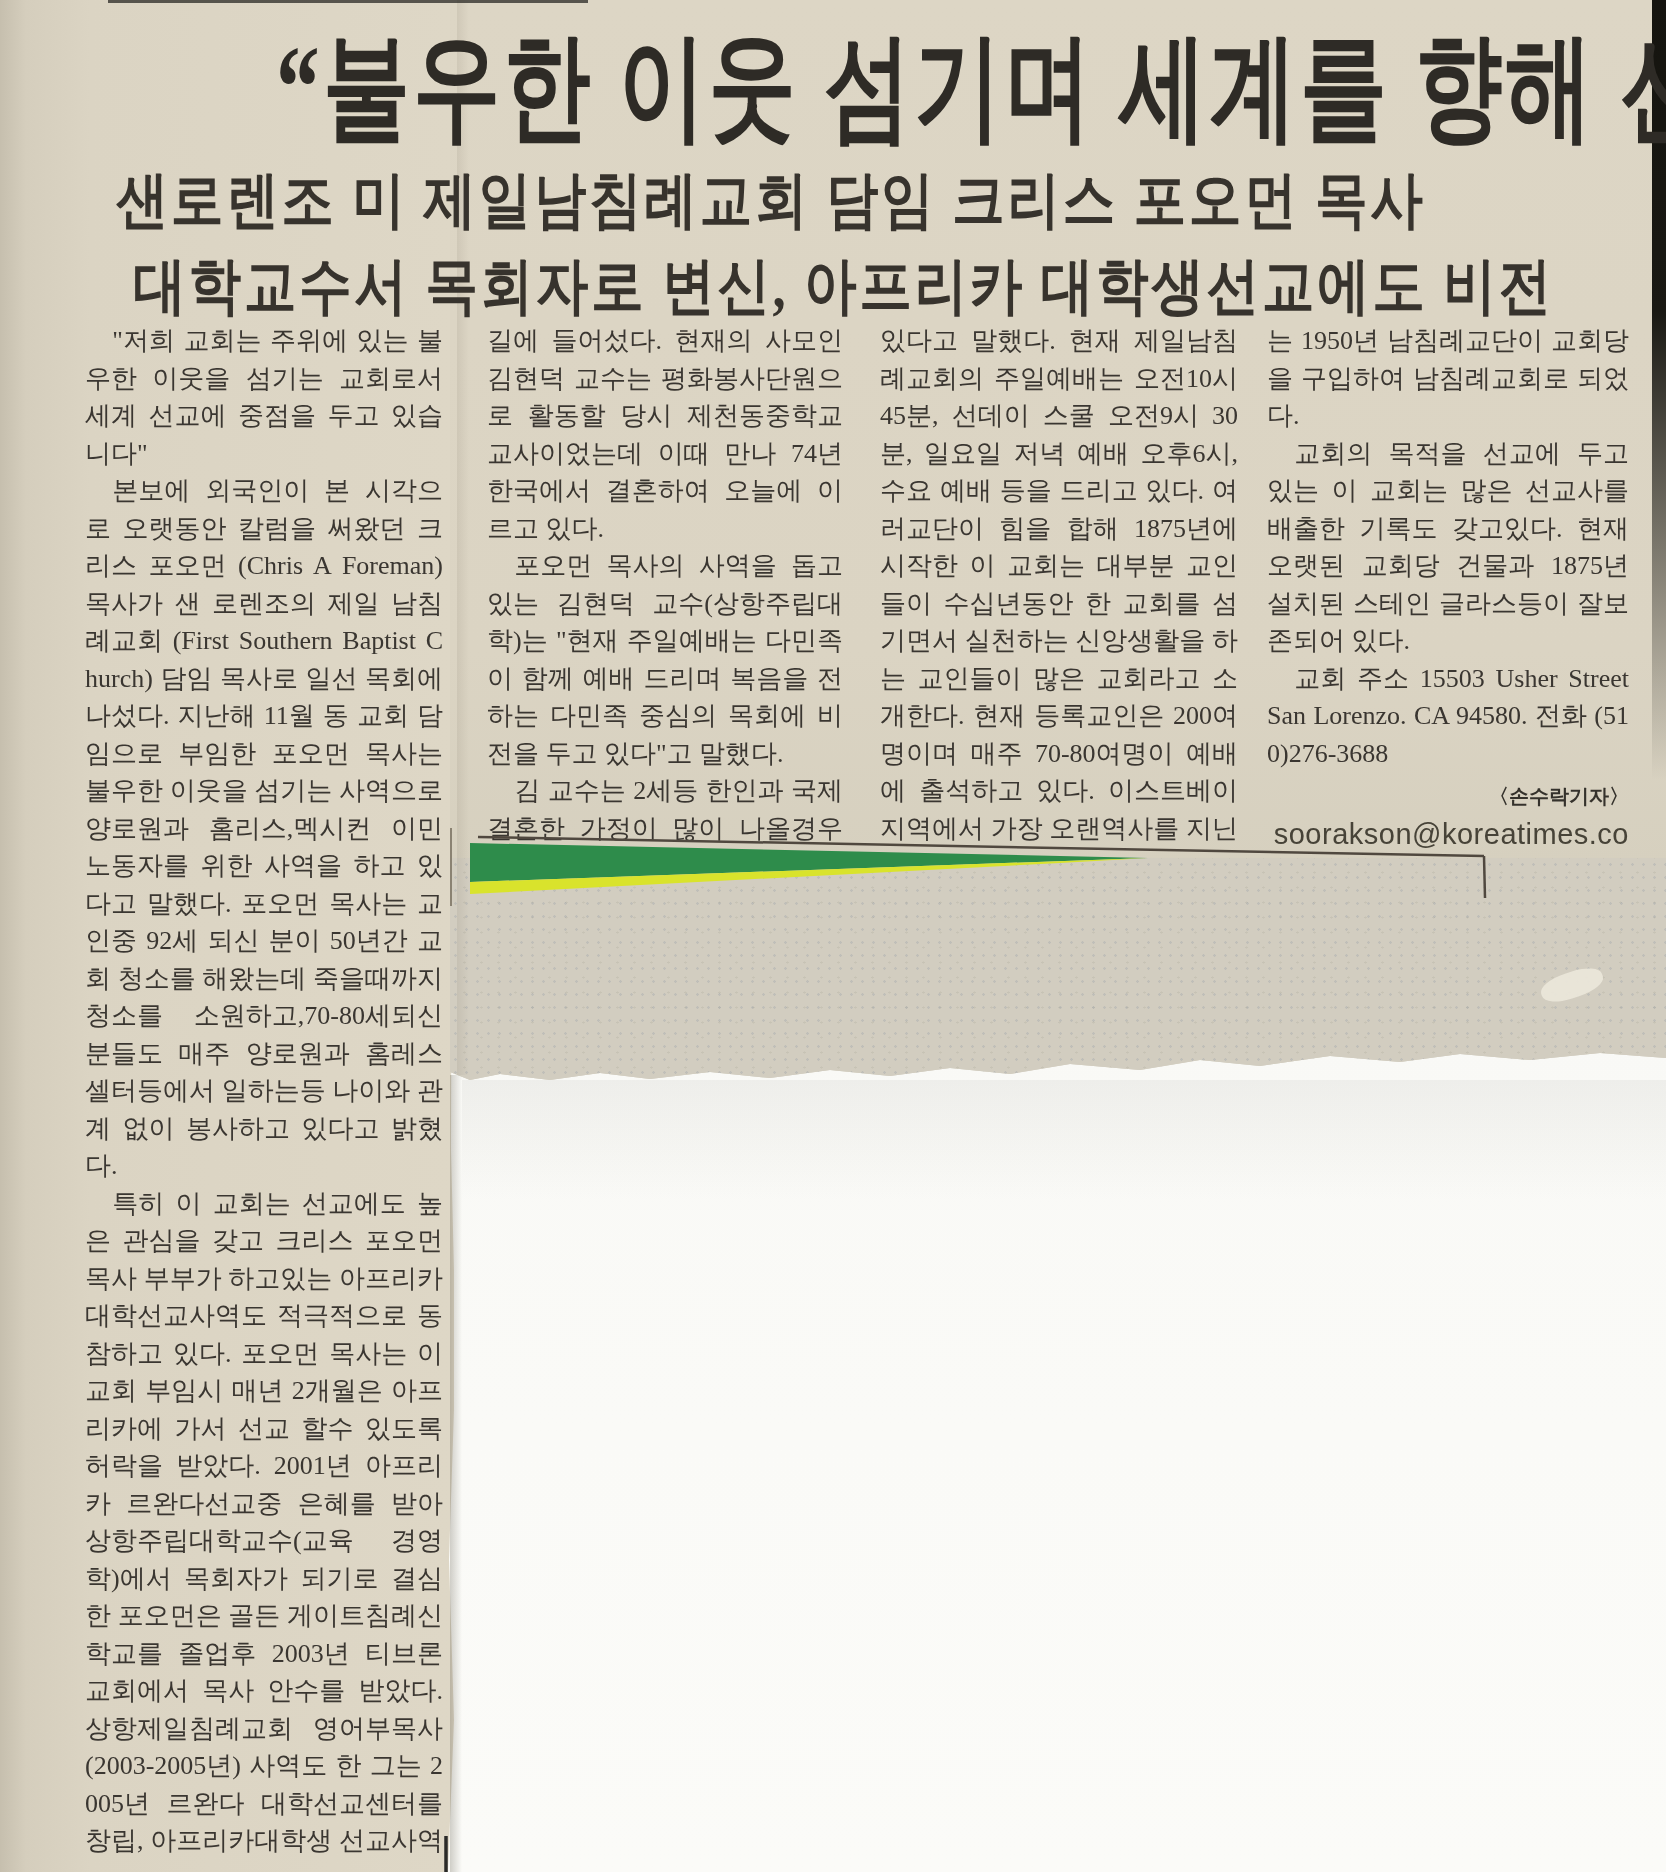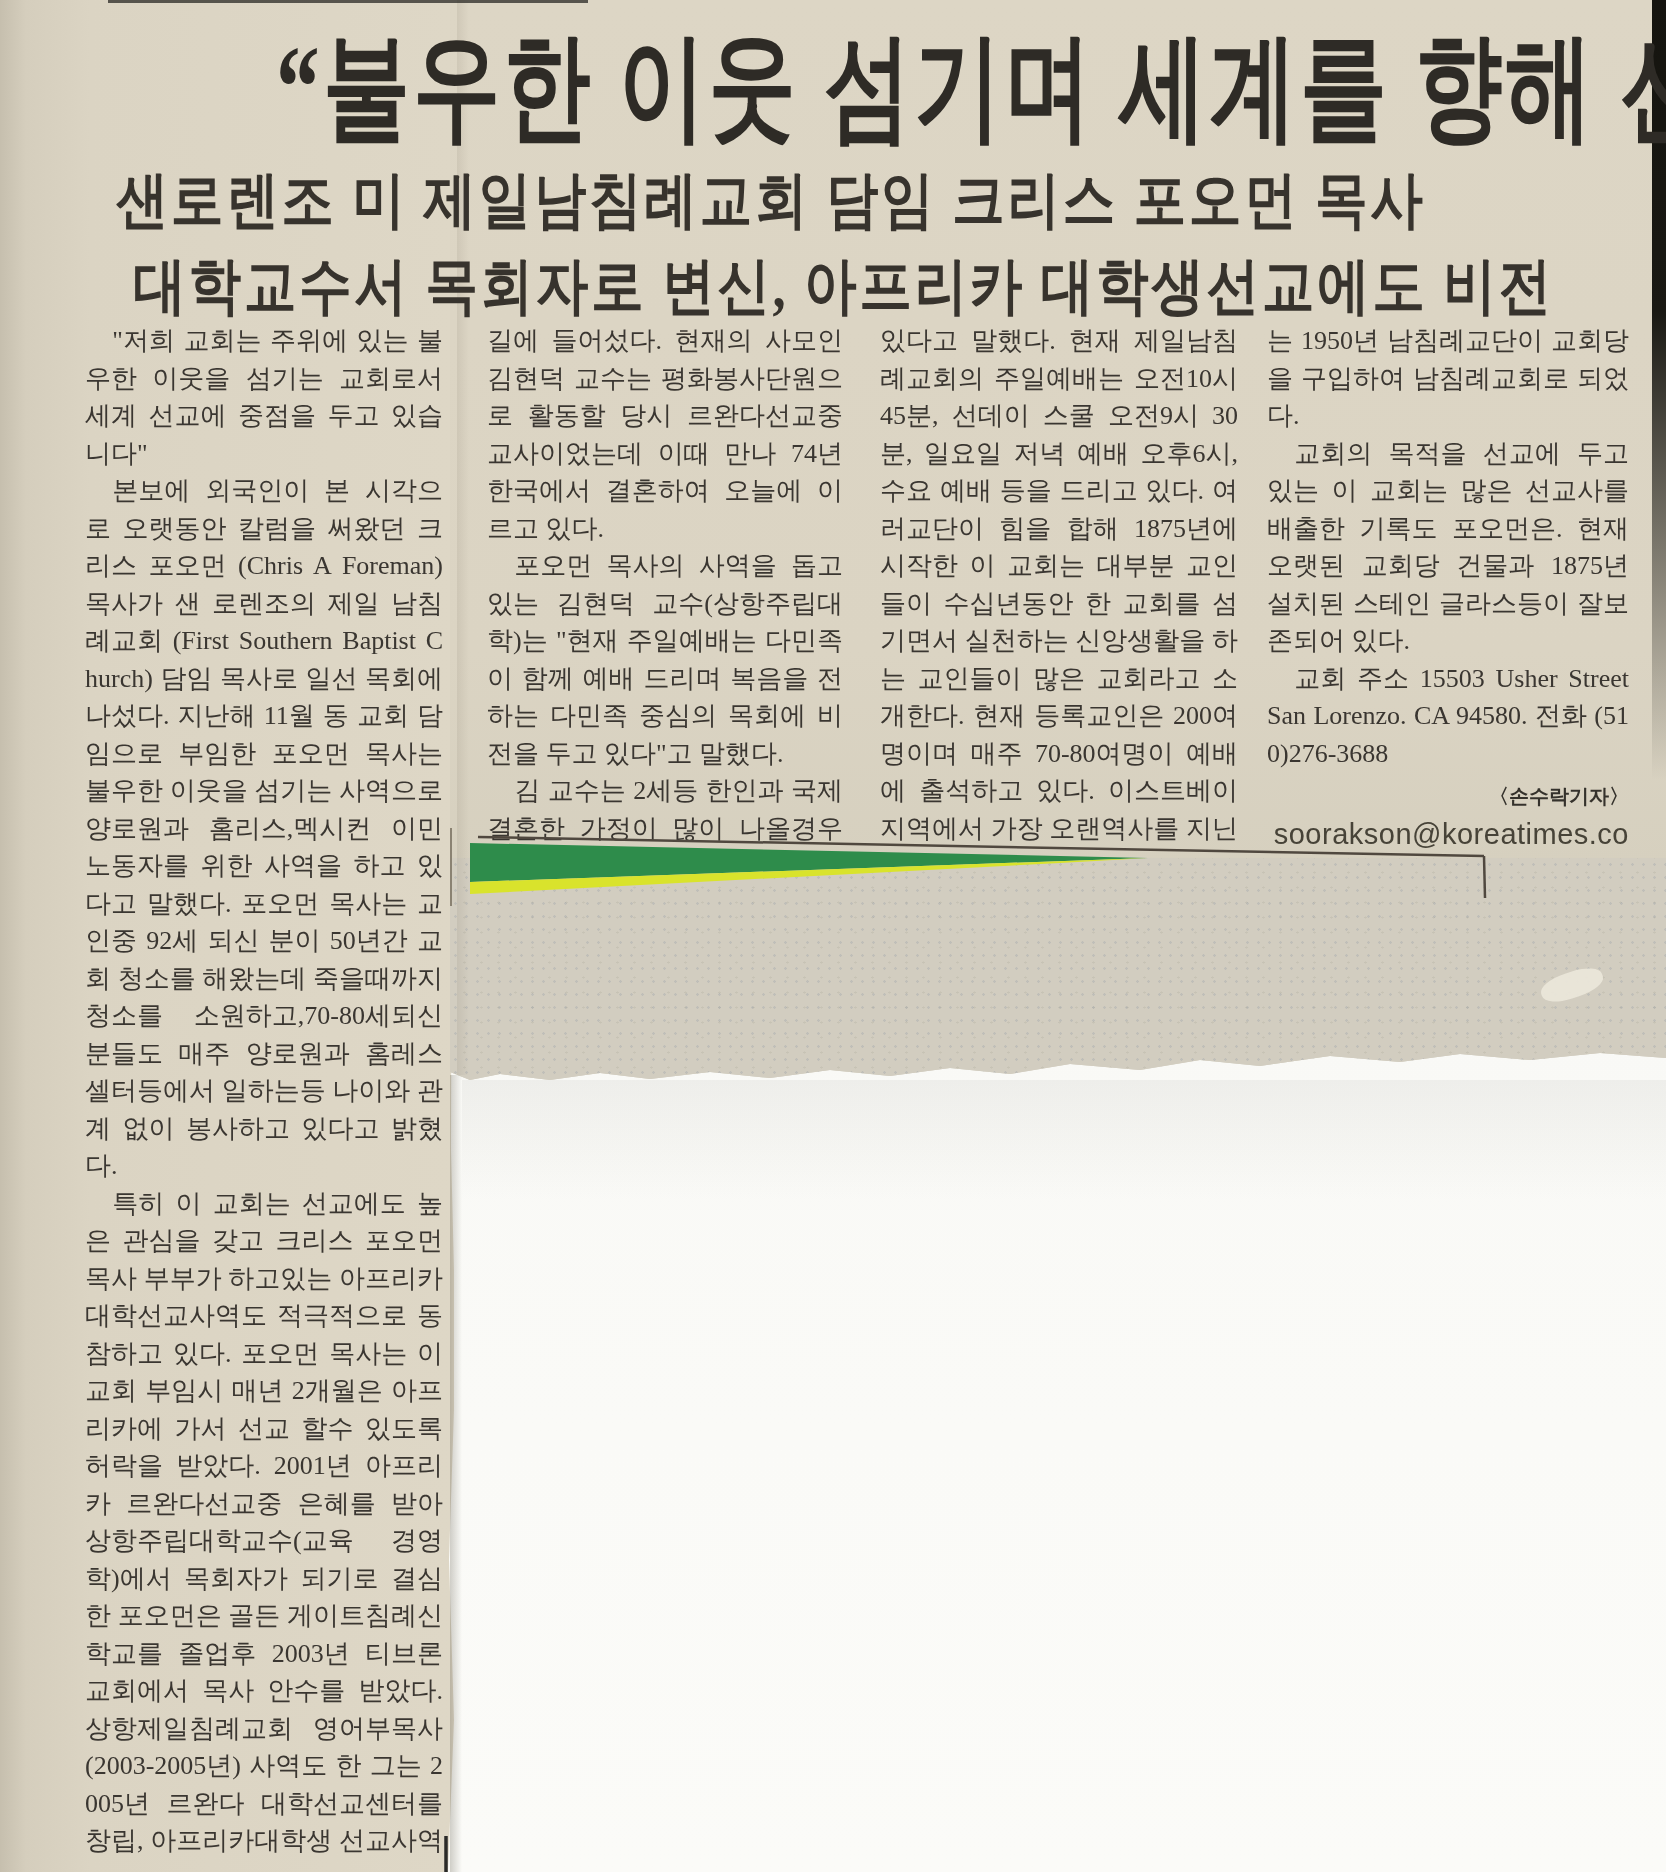--- a/index.html
+++ b/index.html
@@ -81,30 +81,30 @@
   <div class="subhead sh2">
     <span class="tx">대학교수서 목회자로 변신, 아프리카 대학생선교에도 비전</span>
   </div>
 
   <div id="col1" class="col">
     <p class="ind">"저희 교회는 주위에 있는 불우한 이웃을 섬기는 교회로서 세계 선교에 중점을 두고 있습니다"</p>
     <p class="ind">본보에 외국인이 본 시각으로 오랫동안 칼럼을 써왔던 크리스 포오먼 (Chris A Foreman) 목사가 샌 로렌조의 제일 남침례교회 (First Southern Baptist Church) 담임 목사로 일선 목회에 나섰다. 지난해 11월 동 교회 담임으로 부임한 포오먼 목사는 불우한 이웃을 섬기는 사역으로 양로원과 홈리스,멕시컨 이민 노동자를 위한 사역을 하고 있다고 말했다. 포오먼 목사는 교인중 92세 되신 분이 50년간 교회 청소를 해왔는데 죽을때까지 청소를 소원하고,70-80세되신 분들도 매주 양로원과 홈레스 셀터등에서 일하는등 나이와 관계 없이 봉사하고 있다고 밝혔다.</p>
     <p class="ind">특히 이 교회는 선교에도 높은 관심을 갖고 크리스 포오먼목사 부부가 하고있는 아프리카 대학선교사역도 적극적으로 동참하고 있다. 포오먼 목사는 이 교회 부임시 매년 2개월은 아프리카에 가서 선교 할수 있도록 허락을 받았다. 2001년 아프리카 르완다선교중 은혜를 받아 상항주립대학교수(교육 경영학)에서 목회자가 되기로 결심한 포오먼은 골든 게이트침례신학교를 졸업후 2003년 티브론 교회에서 목사 안수를 받았다. 상항제일침례교회 영어부목사(2003-2005년) 사역도 한 그는 2005년 르완다 대학선교센터를 창립, 아프리카대학생 선교사역에도 힘쓰고 있다. 평화봉사단원으로 한국에 나가 1970년-73년 봉사한 그는 92년 미국 육군에서 소령 제대후 상항주립대학 교수(1992-2000)를 거쳐 목회자의</p>
   </div>
   <div id="col2" class="col">
-    <p>길에 들어섰다. 현재의 사모인 김현덕 교수는 평화봉사단원으로 활동할 당시 르완다선교중 교사이었는데 이때 만나 74년 한국에서 결혼하여 오늘에 이르고 있다.</p>
+    <p>길에 들어섰다. 현재의 사모인 김현덕 교수는 평화봉사단원으로 활동할 당시 제천동중학교 교사이었는데 이때 만나 74년 한국에서 결혼하여 오늘에 이르고 있다.</p>
     <p class="ind">포오먼 목사의 사역을 돕고있는 김현덕 교수(상항주립대학)는 "현재 주일예배는 다민족이 함께 예배 드리며 복음을 전하는 다민족 중심의 목회에 비전을 두고 있다"고 말했다.</p>
     <p class="ind">김 교수는 2세등 한인과 국제결혼한 가정이 많이 나올경우 한인들을 위한 2부 예배도 계획하고</p>
   </div>
   <div id="col3" class="col">
     <p>있다고 말했다. 현재 제일남침례교회의 주일예배는 오전10시 45분, 선데이 스쿨 오전9시 30분, 일요일 저녁 예배 오후6시,수요 예배 등을 드리고 있다. 여러교단이 힘을 합해 1875년에 시작한 이 교회는 대부분 교인들이 수십년동안 한 교회를 섬기면서 실천하는 신앙생활을 하는 교인들이 많은 교회라고 소개한다. 현재 등록교인은 200여명이며 매주 70-80여명이 예배에 출석하고 있다. 이스트베이지역에서 가장 오랜역사를 지닌 교회로 알려진 이교회</p>
   </div>
   <div id="col4" class="col">
     <p>는 1950년 남침례교단이 교회당을 구입하여 남침례교회로 되었다.</p>
-    <p class="ind">교회의 목적을 선교에 두고 있는 이 교회는 많은 선교사를 배출한 기록도 포오먼은. 현재 오랫된 교회당 건물과  1875년 설치된 스테인 글라스등이  잘보존되어 있다.</p>
+    <p class="ind">교회의 목적을 선교에 두고 있는 이 교회는 많은 선교사를 배출한 기록도 갖고있다. 현재 오랫된 교회당 건물과  1875년 설치된 스테인 글라스등이  잘보존되어 있다.</p>
     <p class="ind">교회 주소 15503 Usher Street San Lorenzo. CA 94580. 전화 (510)276-3688</p>
     <div class="byline">〈손수락기자〉</div>
     <div class="email">soorakson@koreatimes.com</div>
   </div>
 
   <svg class="overlay" width="1666" height="1872">
     <line x1="478" y1="837" x2="1484" y2="856" stroke="#50483f" stroke-width="2.5"></line>
     <line x1="1484" y1="856" x2="1485" y2="898" stroke="#50483f" stroke-width="2.5"></line>
     <line x1="451" y1="828" x2="451" y2="906" stroke="#8a8272" stroke-width="2"></line>
     <polygon points="470,843 1148,858 470,882" fill="#2e8c4b"></polygon>

